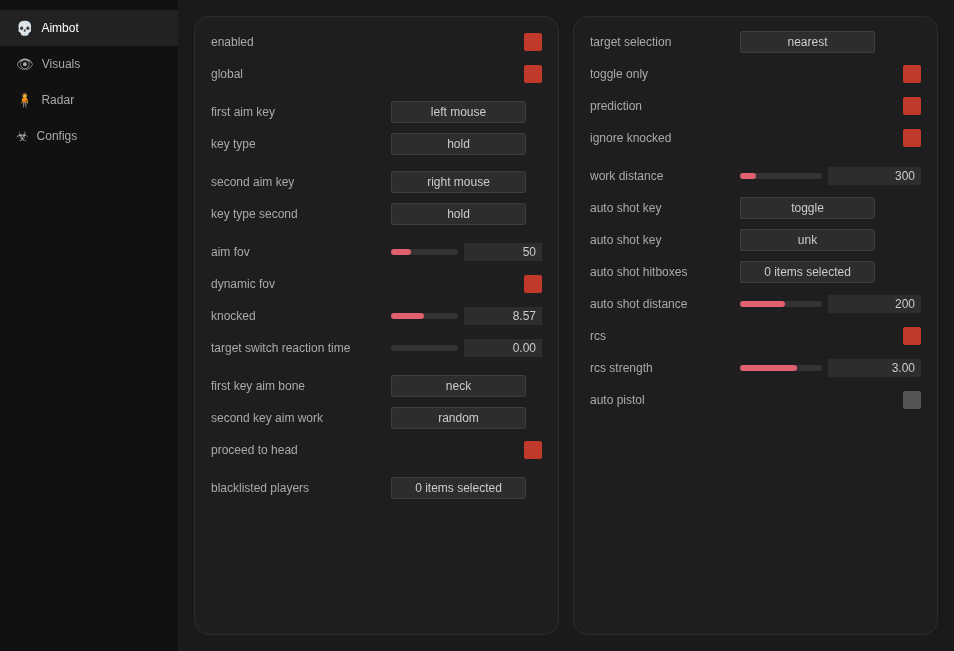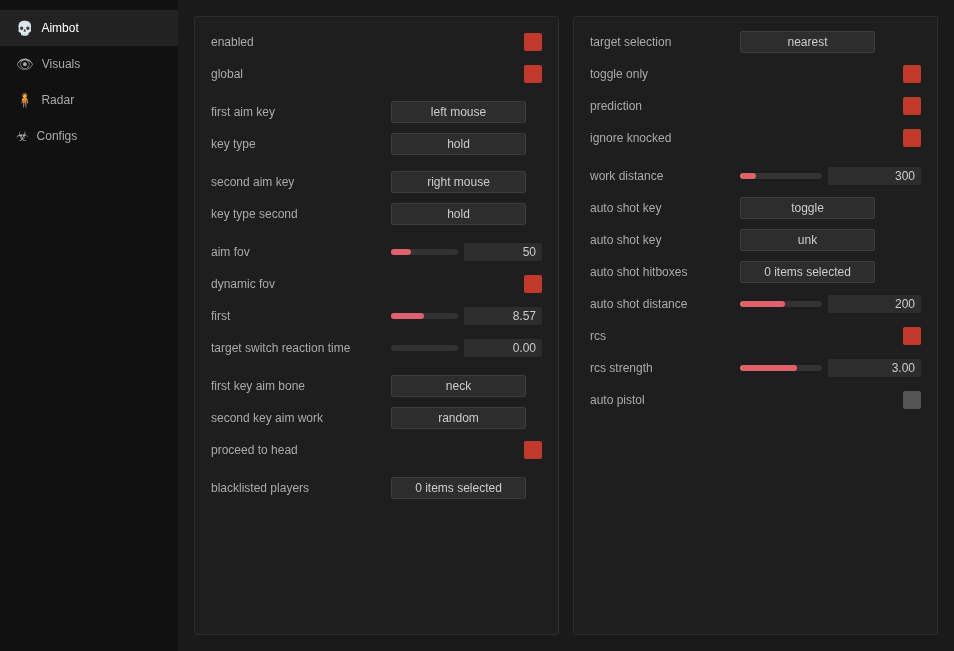--- a/index.html
+++ b/index.html
@@ -44,21 +44,21 @@
       padding: 16px;
       display: flex;
       gap: 14px;
       overflow: hidden;
     }
 
     
     .panel {
       background: #1e1e1e;
       border: 1px solid #2d2d2d;
-      border-radius: 3px;
+      border-radius: 15px;
       padding: 14px 16px;
       flex: 1;
     }
 
     
     .row {
       display: flex;
       align-items: center;
       margin-bottom: 10px;
       min-height: 22px;
@@ -226,21 +226,21 @@
     </div>
 
     <div class="row">
       <span class="row-label">dynamic fov</span>
       <div class="row-control" style="justify-content:flex-end">
         <div class="toggle-red"></div>
       </div>
     </div>
 
     <div class="row">
-      <span class="row-label">first</span>
+      <span class="row-label">knocked</span>
       <div class="slider-container">
         <div class="slider-track">
           <div class="slider-fill" style="width:50%"></div>
         </div>
         <div class="slider-value">8.57</div>
       </div>
     </div>
 
     <div class="row">
       <span class="row-label">target switch reaction time</span>

